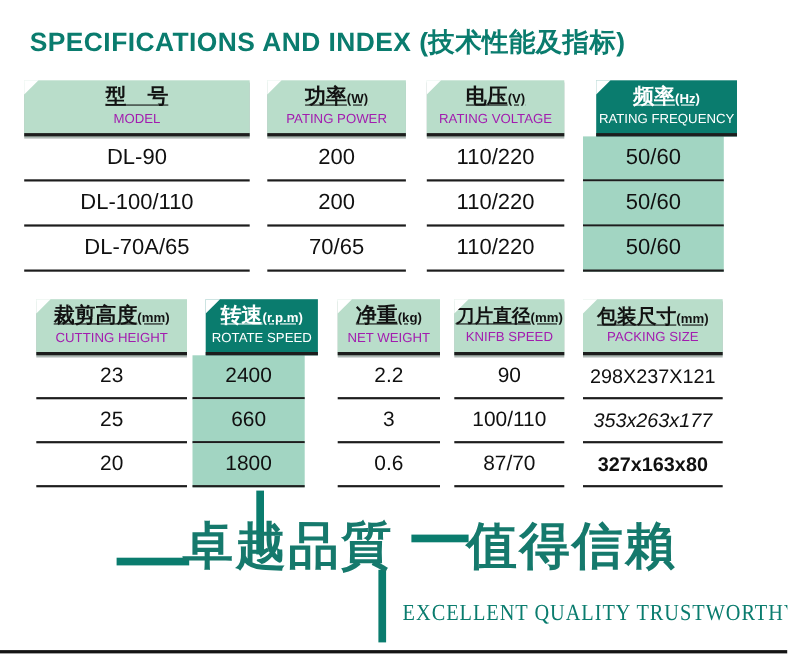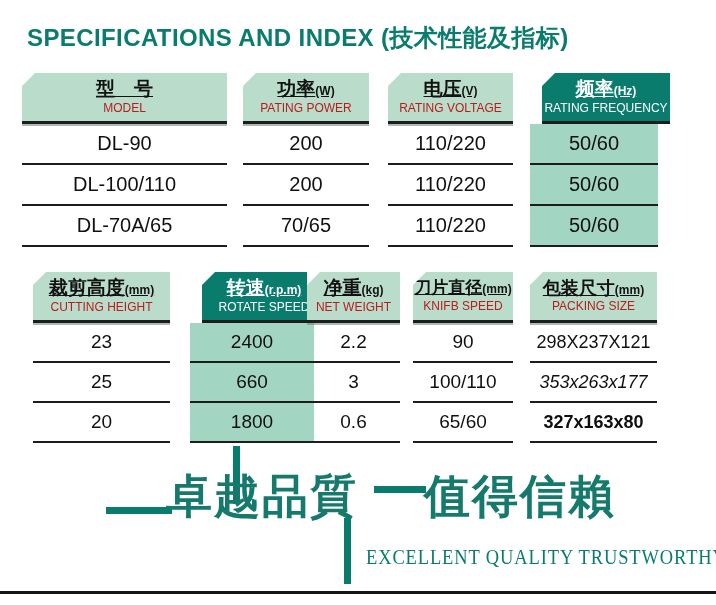--- a/index.html
+++ b/index.html
@@ -22,21 +22,21 @@
     box-shadow:0 2px 0 rgba(110,125,120,0.55);
     display:flex; flex-direction:column; align-items:center; justify-content:center;
   }
   .hcell::before {
     content:""; position:absolute; top:0; left:0; width:0; height:0;
     border-top:13px solid #ffffff; border-right:13px solid transparent;
   }
   .hcell.dark { background:var(--teal,#0a7c6e); box-shadow:none;margin-left:12px; }
   .hcn { font-weight:bold; font-size:19px; color:#121212; line-height:1.05; white-space:nowrap;text-decoration:underline; }
   .hcn .unit { font-size:12px; font-weight:bold; }
-  .hen { font-size:12px; color:#b91c1c; margin-top:2px; white-space:nowrap; }
+  .hen { font-size:12px; color:#a21caf; margin-top:2px; white-space:nowrap; }
   .hcell.dark .hcn, .hcell.dark .hen { color:#ffffff; }
   
   .dcell {
     height:41px; width:100%;
     border-bottom:2px solid #1d1d1d;
     display:flex; align-items:center; justify-content:center;
     font-size:20px; color:#101010; white-space:nowrap;
   }
   .t2 .dcell { height:40px; font-size:19px; }
   .col.highlight .dcell { background:var(--mint,#a2d5c2); }
@@ -106,21 +106,21 @@
   <div class="col t2" style="left:33px; top:272px; width:137px;">
     <div class="hcell">
       <div class="hcn"><span>裁剪高度</span><span class="unit">(mm)</span></div>
       <div class="hen">CUTTING HEIGHT</div>
     </div>
     <div class="dcell">23</div>
     <div class="dcell">25</div>
     <div class="dcell">20</div>
   </div>
 
-  <div class="col t2 highlight" style="left:190px; top:272px; width:124px;">
+  <div class="col t2 highlight" style="left:175px; top:272px; width:102px;">
     <div class="hcell dark">
       <div class="hcn"><span>转速</span><span class="unit">(r.p.m)</span></div>
       <div class="hen">ROTATE SPEED</div>
     </div>
     <div class="dcell">2400</div>
     <div class="dcell">660</div>
     <div class="dcell">1800</div>
   </div>
 
   <div class="col t2" style="left:307px; top:272px; width:93px;">
@@ -133,21 +133,21 @@
     <div class="dcell">0.6</div>
   </div>
 
   <div class="col t2" style="left:413px; top:272px; width:100px;">
     <div class="hcell">
       <div class="hcn" style="font-size:17px;"><span>刀片直径</span><span class="unit">(mm)</span></div>
       <div class="hen">KNIFB SPEED</div>
     </div>
     <div class="dcell">90</div>
     <div class="dcell">100/110</div>
-    <div class="dcell">65/60</div>
+    <div class="dcell">87/70</div>
   </div>
 
   <div class="col t2" style="left:530px; top:272px; width:127px;">
     <div class="hcell">
       <div class="hcn" style="font-size:18px;"><span>包装尺寸</span><span class="unit">(mm)</span></div>
       <div class="hen">PACKING SIZE</div>
     </div>
     <div class="dcell" style="font-size:18px;">298X237X121</div>
     <div class="dcell" style="font-size:18px;font-style:italic;">353x263x177</div>
     <div class="dcell" style="font-size:18px;font-weight:bold;">327x163x80</div>

